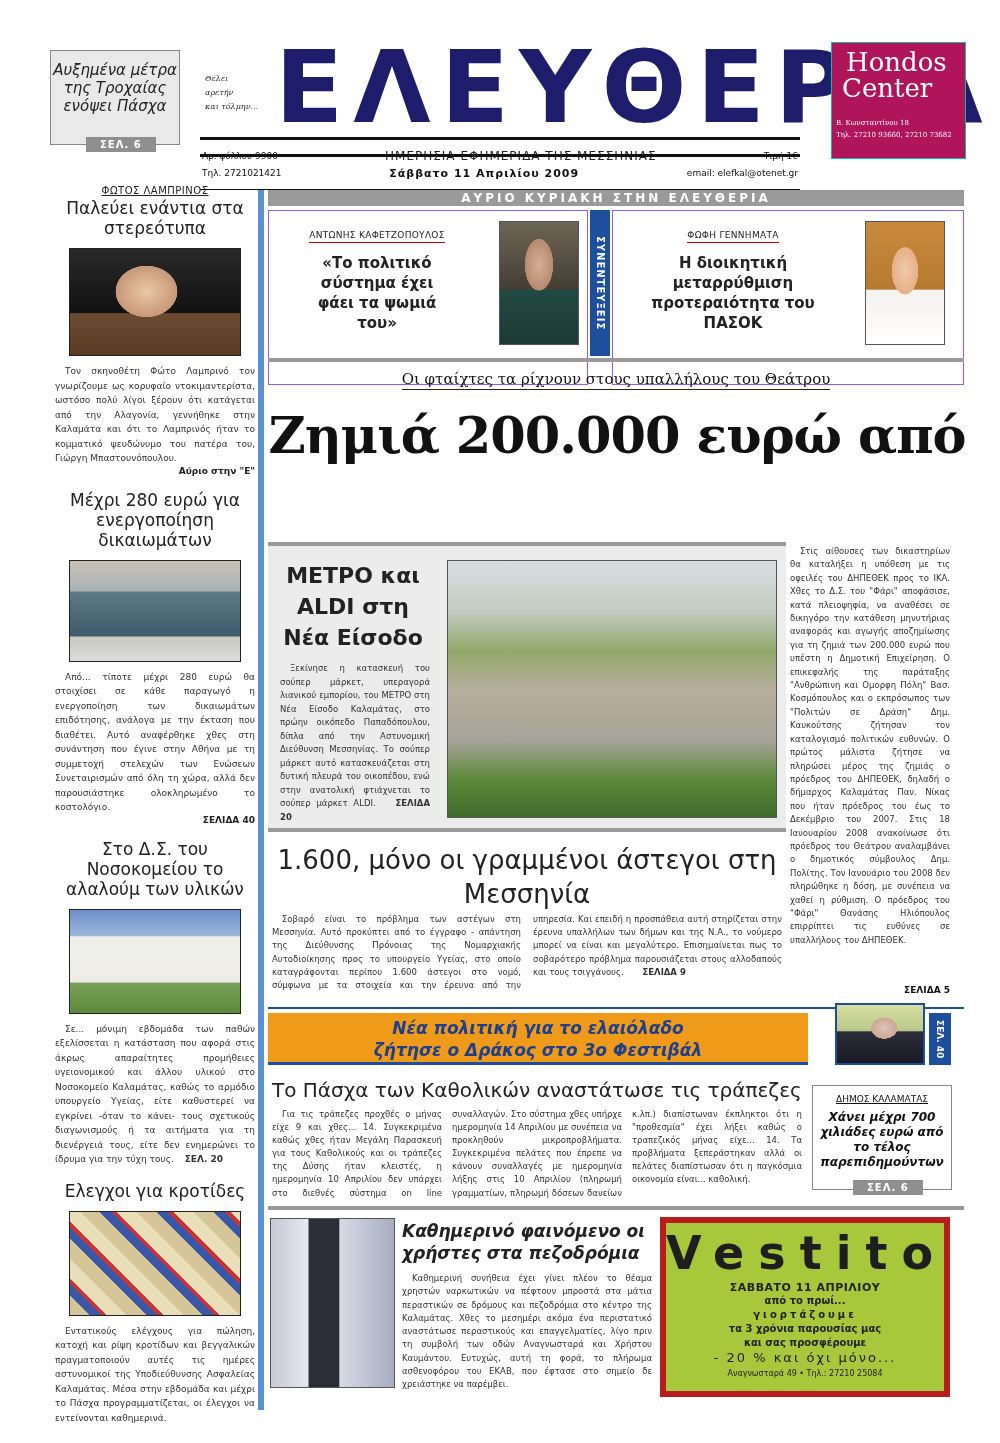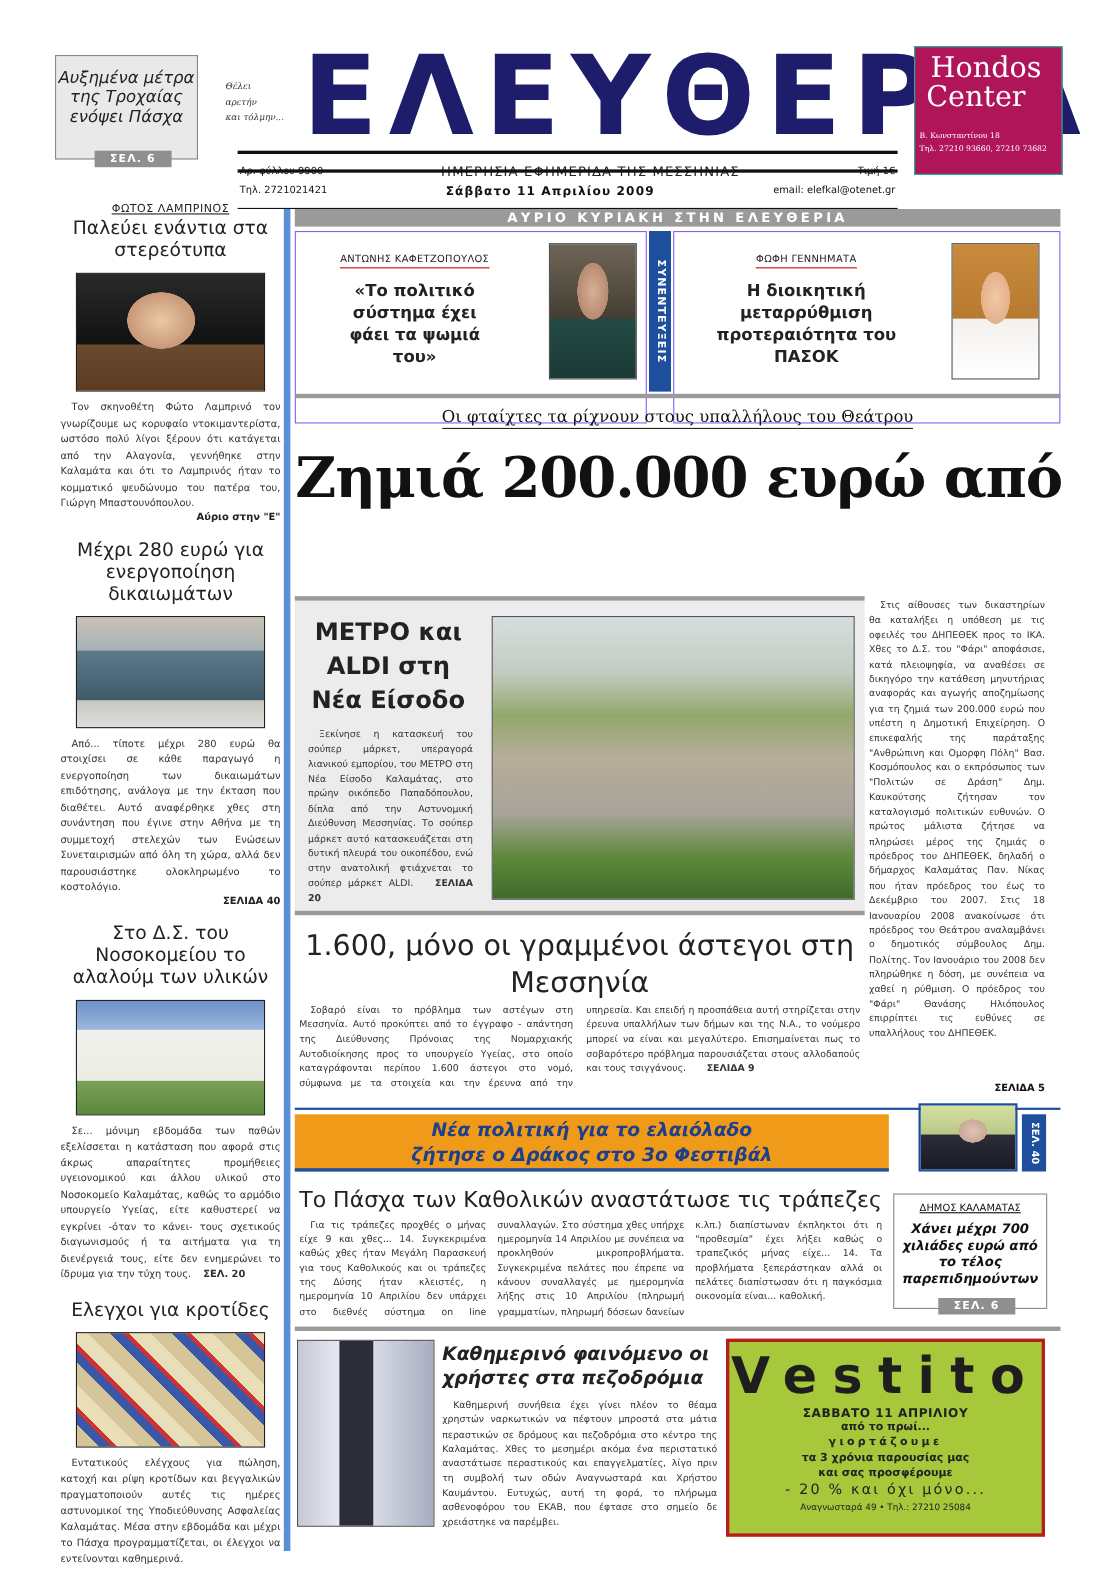--- a/index.html
+++ b/index.html
@@ -9,21 +9,21 @@
 
   
   .teaser-box { left: 50px; top: 50px; width: 130px; height: 95px; background: #e9e9e9; border: 1px solid #888; text-align: center; }
   .teaser-box .t { font-style: italic; font-size: 15px; line-height: 18px; color: #222; margin-top: 10px; font-family: "DejaVu Sans", sans-serif; }
   .pill { display: inline-block; background: #8f8f8f; color: #fff; font-size: 10px; font-weight: bold; padding: 2px 14px; letter-spacing: 1px; }
   .teaser-box .pill { position: absolute; bottom: -8px; left: 35px; }
 
   .motto { left: 205px; top: 72px; width: 70px; font-family: "DejaVu Serif", serif; font-style: italic; font-size: 8px; color: #333; line-height: 14px; }
   .logo { left: 275px; top: 40px; width: 520px; height: 95px; font-family: "DejaVu Sans", sans-serif; font-weight: bold; font-size: 100px; line-height: 95px; color: #1d1d6b; letter-spacing: 10px; text-align: center; }
 
-  .band { left: 200px; width: 600px; border-top: 3px solid #111; font-size: 9px; display: flex; justify-content: space-between; align-items: center; padding: 16px 2px; margin-left: 16px; }
+  .band { left: 200px; width: 600px; border-top: 3px solid #111; font-size: 9px; display: flex; justify-content: space-between; align-items: center; padding: 16px 2px; }
   .band1 { top: 137px; height: 17px; }
   .band2 { top: 154px; height: 34px; border-bottom: 1px solid #111; }
   .band1 .mid { font-size: 12px; letter-spacing: 1px; color: #222; }
   .band2 .mid { font-size: 11px; font-weight: bold; letter-spacing: 1px; }
 
   .ad-hondos { left: 815px; top: 42px; width: 135px; height: 117px; background: #b0155a; color: #fff; border: 1px solid #14b8a6; margin-left: 16px; }
   .ad-hondos .h1 { font-family: "DejaVu Serif", serif; font-size: 26px; line-height: 26px; padding: 6px 0 0 14px; }
   .ad-hondos .h2 { font-family: "DejaVu Serif", serif; font-size: 26px; line-height: 26px; padding-left: 10px; }
   .ad-hondos .sm { font-family: "DejaVu Serif", serif; font-size: 7px; padding-left: 4px; margin-top: 16px; line-height: 12px; }
 
@@ -77,21 +77,21 @@
   .kal-box .h { font-size: 12px; font-style: italic; font-weight: bold; line-height: 15px; margin-top: 6px; }
   .kal-box .pill { position: absolute; bottom: -6px; left: 40px; }
   .sep-bottom { left: 268px; top: 1206px; width: 696px; height: 4px; background: #9a9a9a; }
 
   
   .drug-photo { left: 270px; top: 1218px; width: 125px; height: 170px; border: 1px solid #555; }
   .drug-head { left: 402px; top: 1220px; width: 250px; font-size: 17px; line-height: 22px; font-style: italic; font-weight: bold; color: #222; }
   .drug-body { left: 402px; top: 1272px; width: 250px; font-size: 8.5px; line-height: 13.3px; text-align: justify; text-indent: 10px; color: #333; }
 
   
-  .vestito { left: 660px; top: 1217px; width: 290px; height: 180px; background: #a6c83a; border: 3px solid #b91c1c; text-align: center; color: #222; }
+  .vestito { left: 660px; top: 1217px; width: 290px; height: 180px; background: #a6c83a; border: 6px solid #b91c1c; text-align: center; color: #222; }
   .vestito .brand { font-size: 46px; font-weight: bold; letter-spacing: 14px; line-height: 56px; color: #1e1e1e; margin-top: 2px; }
   .vestito .l1 { font-size: 11px; font-weight: bold; letter-spacing: 0.5px; }
   .vestito .l { font-size: 10px; font-weight: bold; line-height: 14px; }
   .vestito .big { font-size: 13px; font-weight: normal; letter-spacing: 2px; }
   .vestito .addr { font-size: 8px; margin-top: 4px; }
 
   
   .ph { overflow: hidden; }
   .ph-portrait-old { background: radial-gradient(ellipse 30% 40% at 45% 40%, #e9c8a6 0%, #c99878 60%, transparent 61%), linear-gradient(180deg, #2a2a2a 0%, #111 60%, #6b4a2f 61%, #5b3b22 100%); }
   .ph-computer { background: linear-gradient(180deg, #c9c3b6 0%, #a9b1b6 30%, #5e7a8a 31%, #3f5a6b 75%, #c8c8c0 76%, #ddd 100%); }

